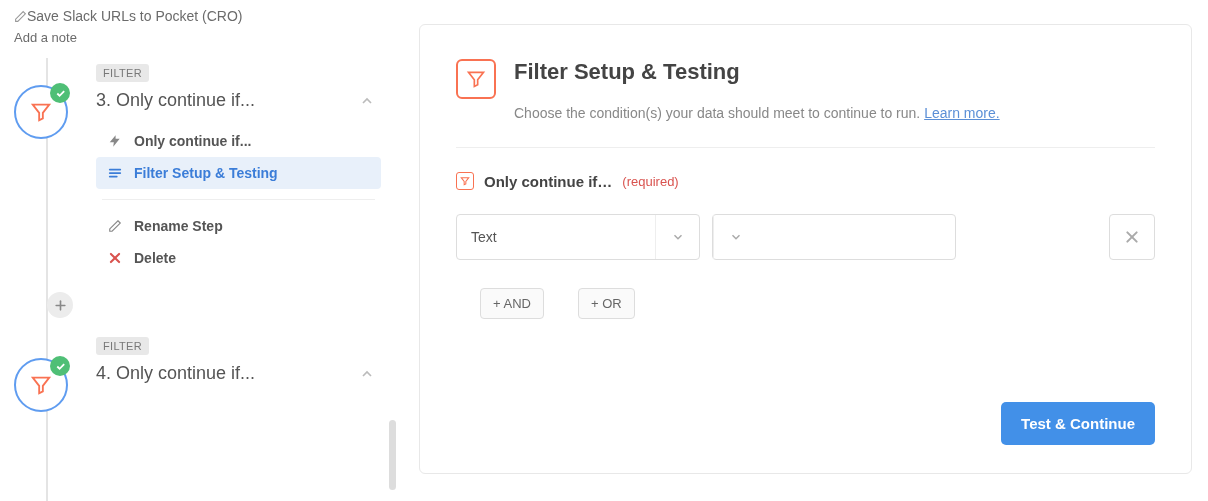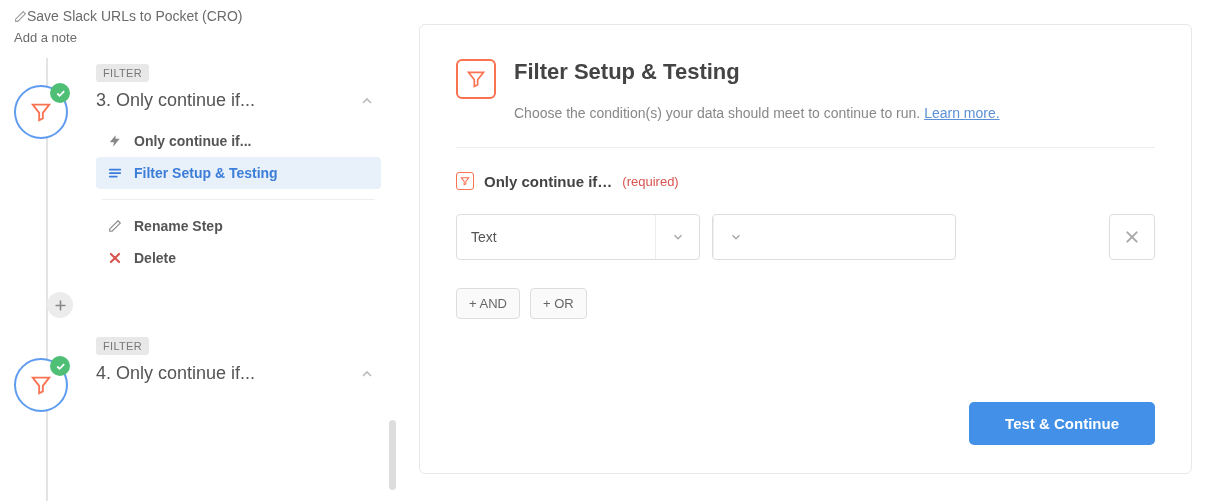--- a/index.html
+++ b/index.html
@@ -191,28 +191,28 @@
   .remove-box {
     width:46px; height:46px; border:1px solid #ddd; border-radius:4px;
     display:flex; align-items:center; justify-content:center;
     color:#aaa; font-size:18px; margin-left:auto;
     cursor:pointer;
   }
   .logic-buttons { display:flex; gap:10px; margin-top:28px; }
   .logic-btn {
     border:1px solid #ddd; background:#fafafa;
     padding:7px 12px; font-size:13px; color:#666;
-    border-radius:4px; cursor:pointer;
+    border-radius:4px; cursor:pointer;margin-left:24px;
   }
   .footer {
     margin-top:auto; display:flex; justify-content:flex-end;
   }
   .primary-btn {
     background:#4290e8; color:#fff; border:none;
-    padding:13px 36px; font-size:15px; font-weight:600;
+    padding:13px 20px; font-size:15px; font-weight:600;
     border-radius:5px; cursor:pointer;
   }
   svg { display:block; }
 </style>
 </head>
 <body>
 
 <div class="sidebar">
   <div class="step-line"></div>
 

